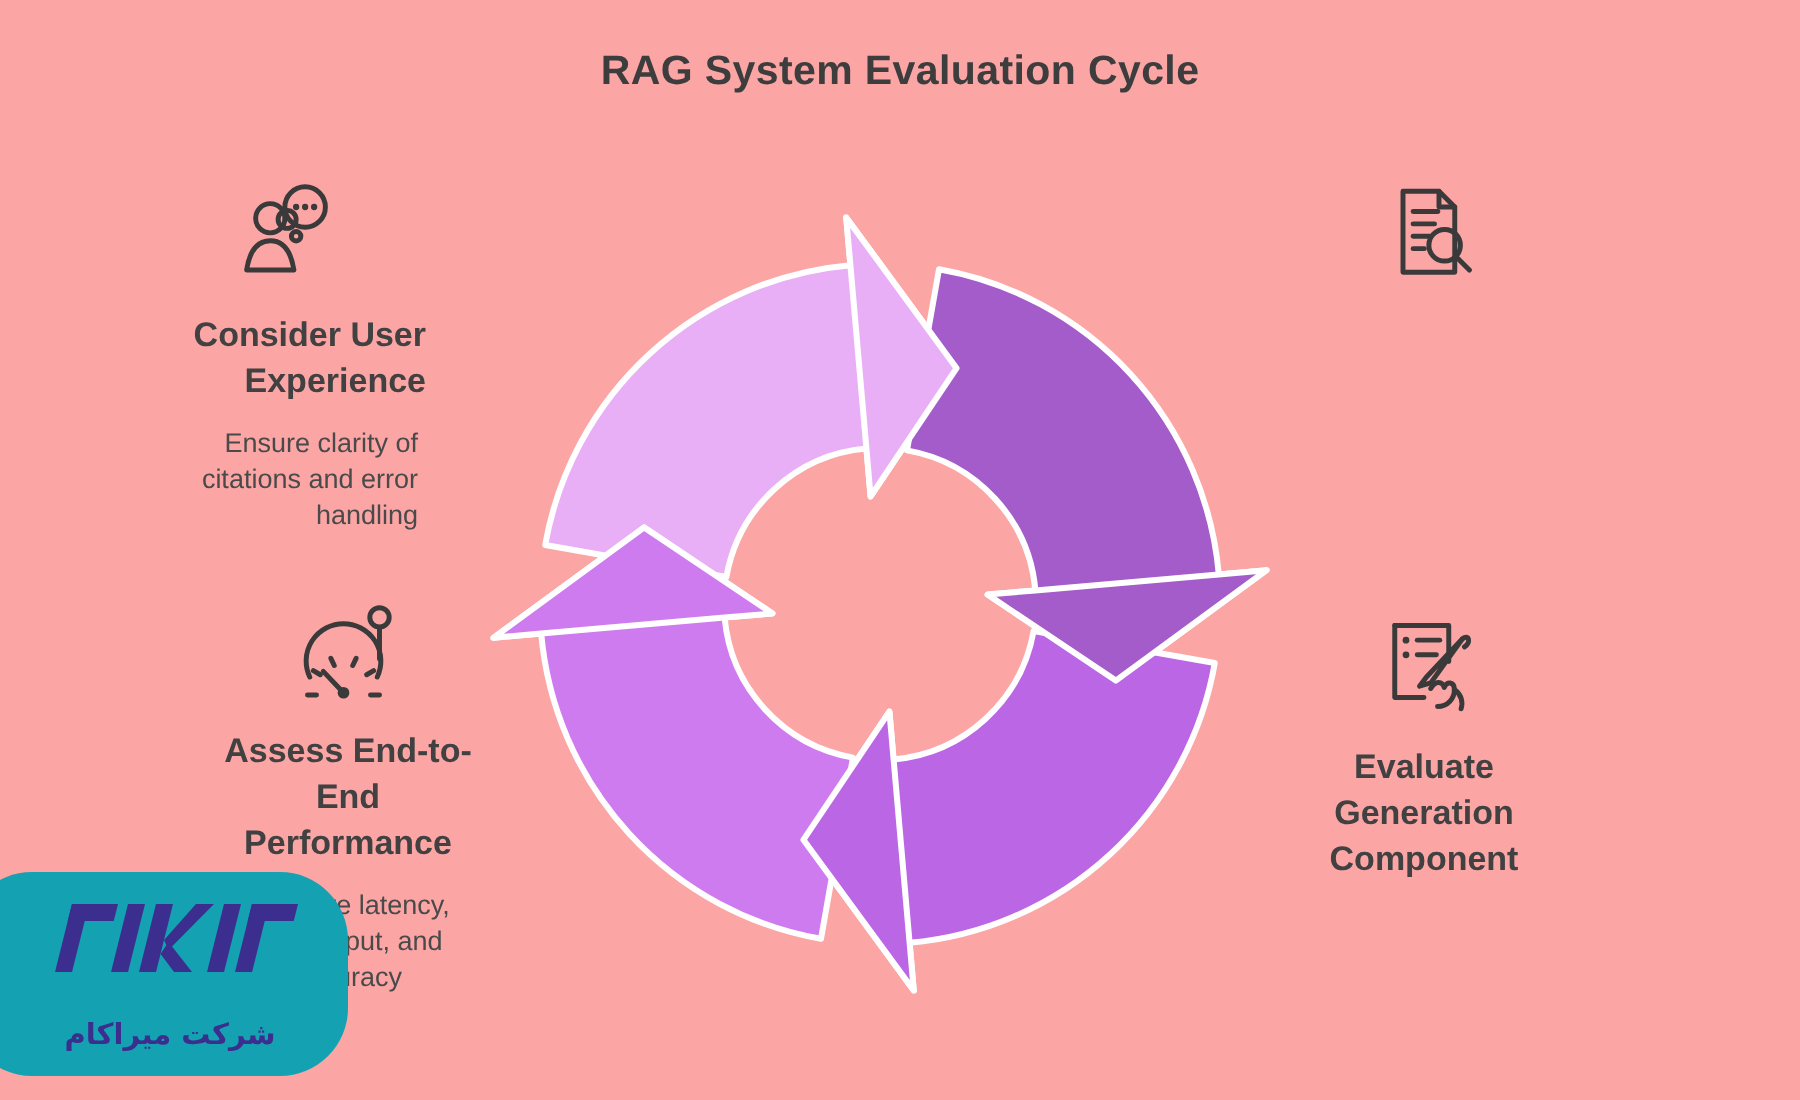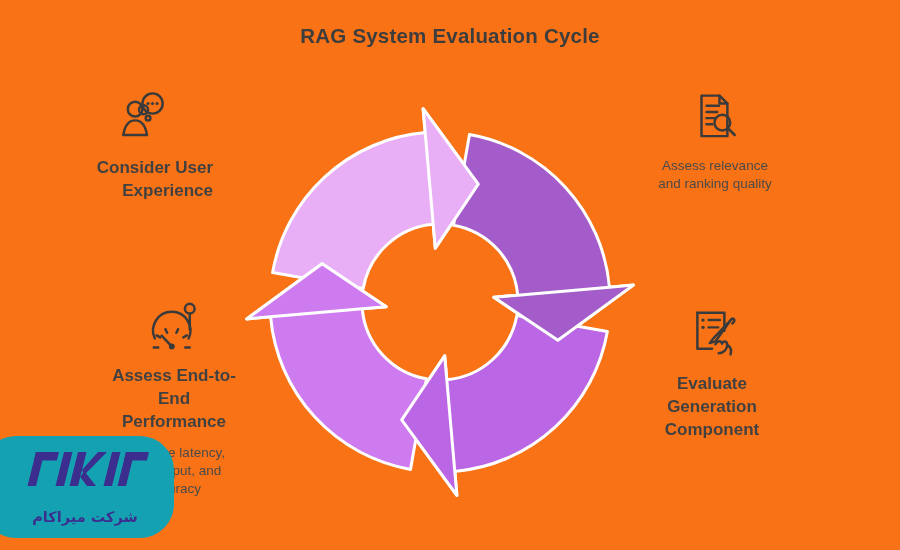--- a/index.html
+++ b/index.html
@@ -1,17 +1,17 @@
 <!DOCTYPE html>
 <html><head>
 <meta charset="utf-8">
 <style>
   html,body{margin:0;padding:0;background:#ffffff;}
   .screen{
-    position:relative;width:900px;height:550px;overflow:hidden;background:#f97316;
+    position:relative;width:900px;height:550px;overflow:hidden;background:#fca5a5;
     font-family:"Liberation Sans","DejaVu Sans",sans-serif;
   }
   .page-title{
     position:absolute;top:24px;left:0;right:0;text-align:center;
     font-size:20.5px;font-weight:bold;color:#3d3d3d;letter-spacing:0.2px;
   }
   .cycle-svg{position:absolute;left:240px;top:102px;width:400px;height:400px;}
   .section{position:absolute;width:180px;text-align:center;}
   .section.tl{left:53px;top:88px;text-align:right;}
   .section.tr{left:625px;top:88px;}
@@ -62,36 +62,36 @@
         <path class="ic" d="M6.5 40 Q8.5 27 17 27 Q25.5 27 27.5 40 Z"></path>
         <circle class="ic" cx="32.5" cy="12" r="9"></circle>
         <circle class="ic" cx="24.5" cy="17.5" r="4"></circle>
         <circle class="ic-fill" cx="28.5" cy="12" r="1.4"></circle>
         <circle class="ic-fill" cx="32.5" cy="12" r="1.4"></circle>
         <circle class="ic-fill" cx="36.5" cy="12" r="1.4"></circle>
         <circle class="ic" cx="28.5" cy="25" r="2.1"></circle>
       </svg>
     </div>
     <div class="sec-heading w140">Consider User Experience</div>
+    <div class="sec-body">Ensure clarity of citations and error handling</div>
   </div>
 
   <div class="section tr">
     <div class="icon-wrap">
       <svg viewBox="0 0 48 48">
         <path class="ic" d="M12 5 H28 L35 12 V41 H12 Z"></path>
         <path class="ic" d="M28 5 V12 H35"></path>
         <path class="ic" d="M16.5 14 H27.5"></path>
         <path class="ic" d="M16.5 19.5 H26"></path>
         <path class="ic" d="M16.5 25 H24"></path>
         <path class="ic" d="M16.5 30.5 H21.5"></path>
         <circle class="ic" cx="30.5" cy="29" r="7" fill="#ffffff"></circle>
         <path class="ic" d="M35.5 34 L41.5 40"></path>
       </svg>
     </div>
-    <div class="sec-body">Assess relevance and ranking quality</div>
   </div>
 
   <div class="section bl">
     <div class="icon-wrap">
       <svg viewBox="0 0 48 48">
         <path class="ic" d="M7 36 A16.6 16.6 0 1 1 37 36"></path>
         <path class="ic" d="M8.6 33.2 L11.7 35.0"></path>
         <path class="ic" d="M16.4 27.7 L17.9 30.9"></path>
         <path class="ic" d="M27.6 27.7 L26.1 30.9"></path>
         <path class="ic" d="M35.4 33.2 L32.3 35.0"></path>

